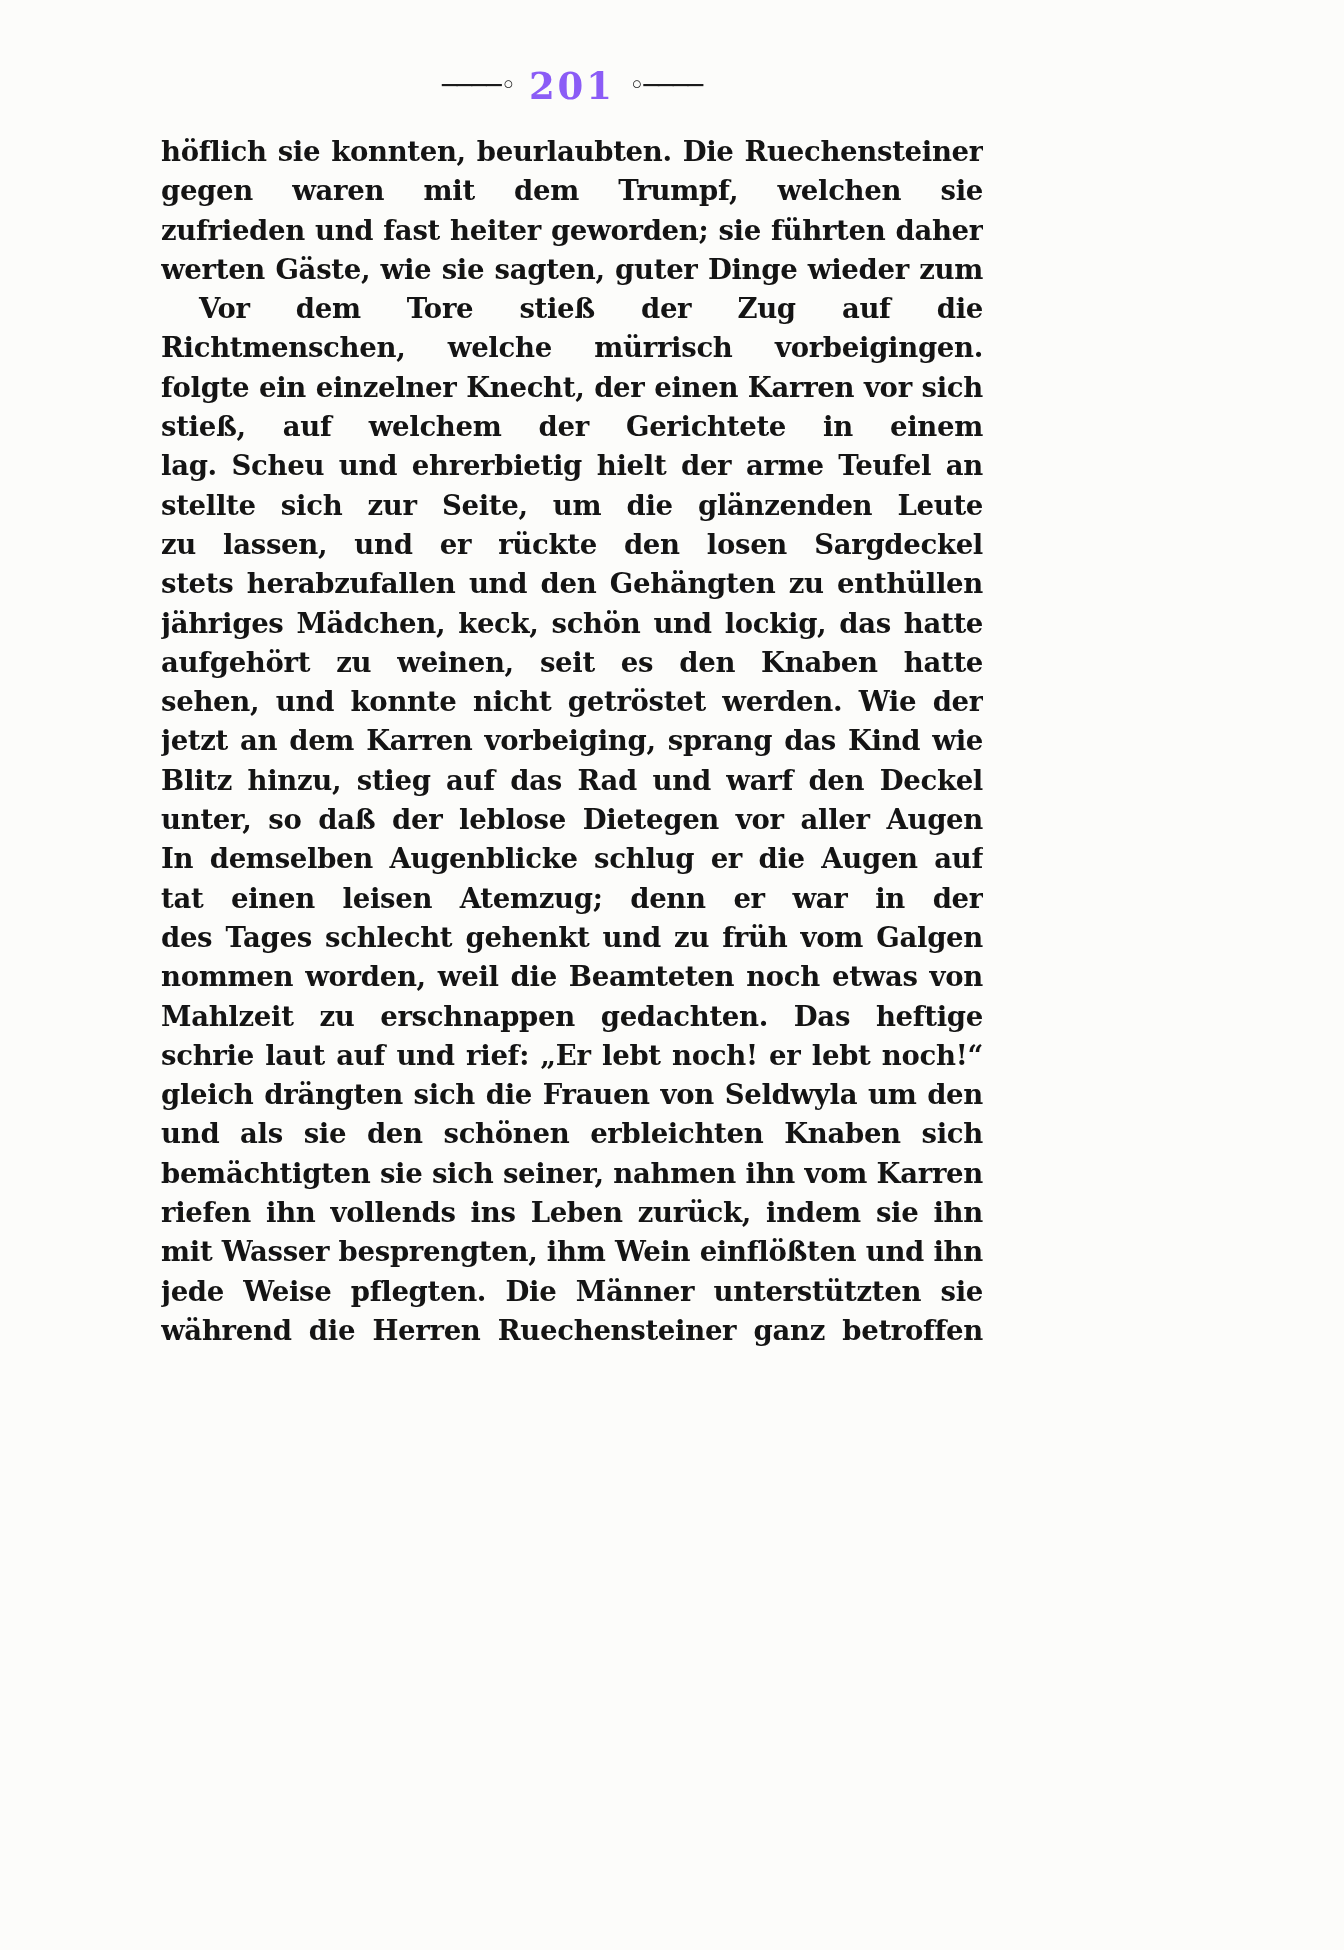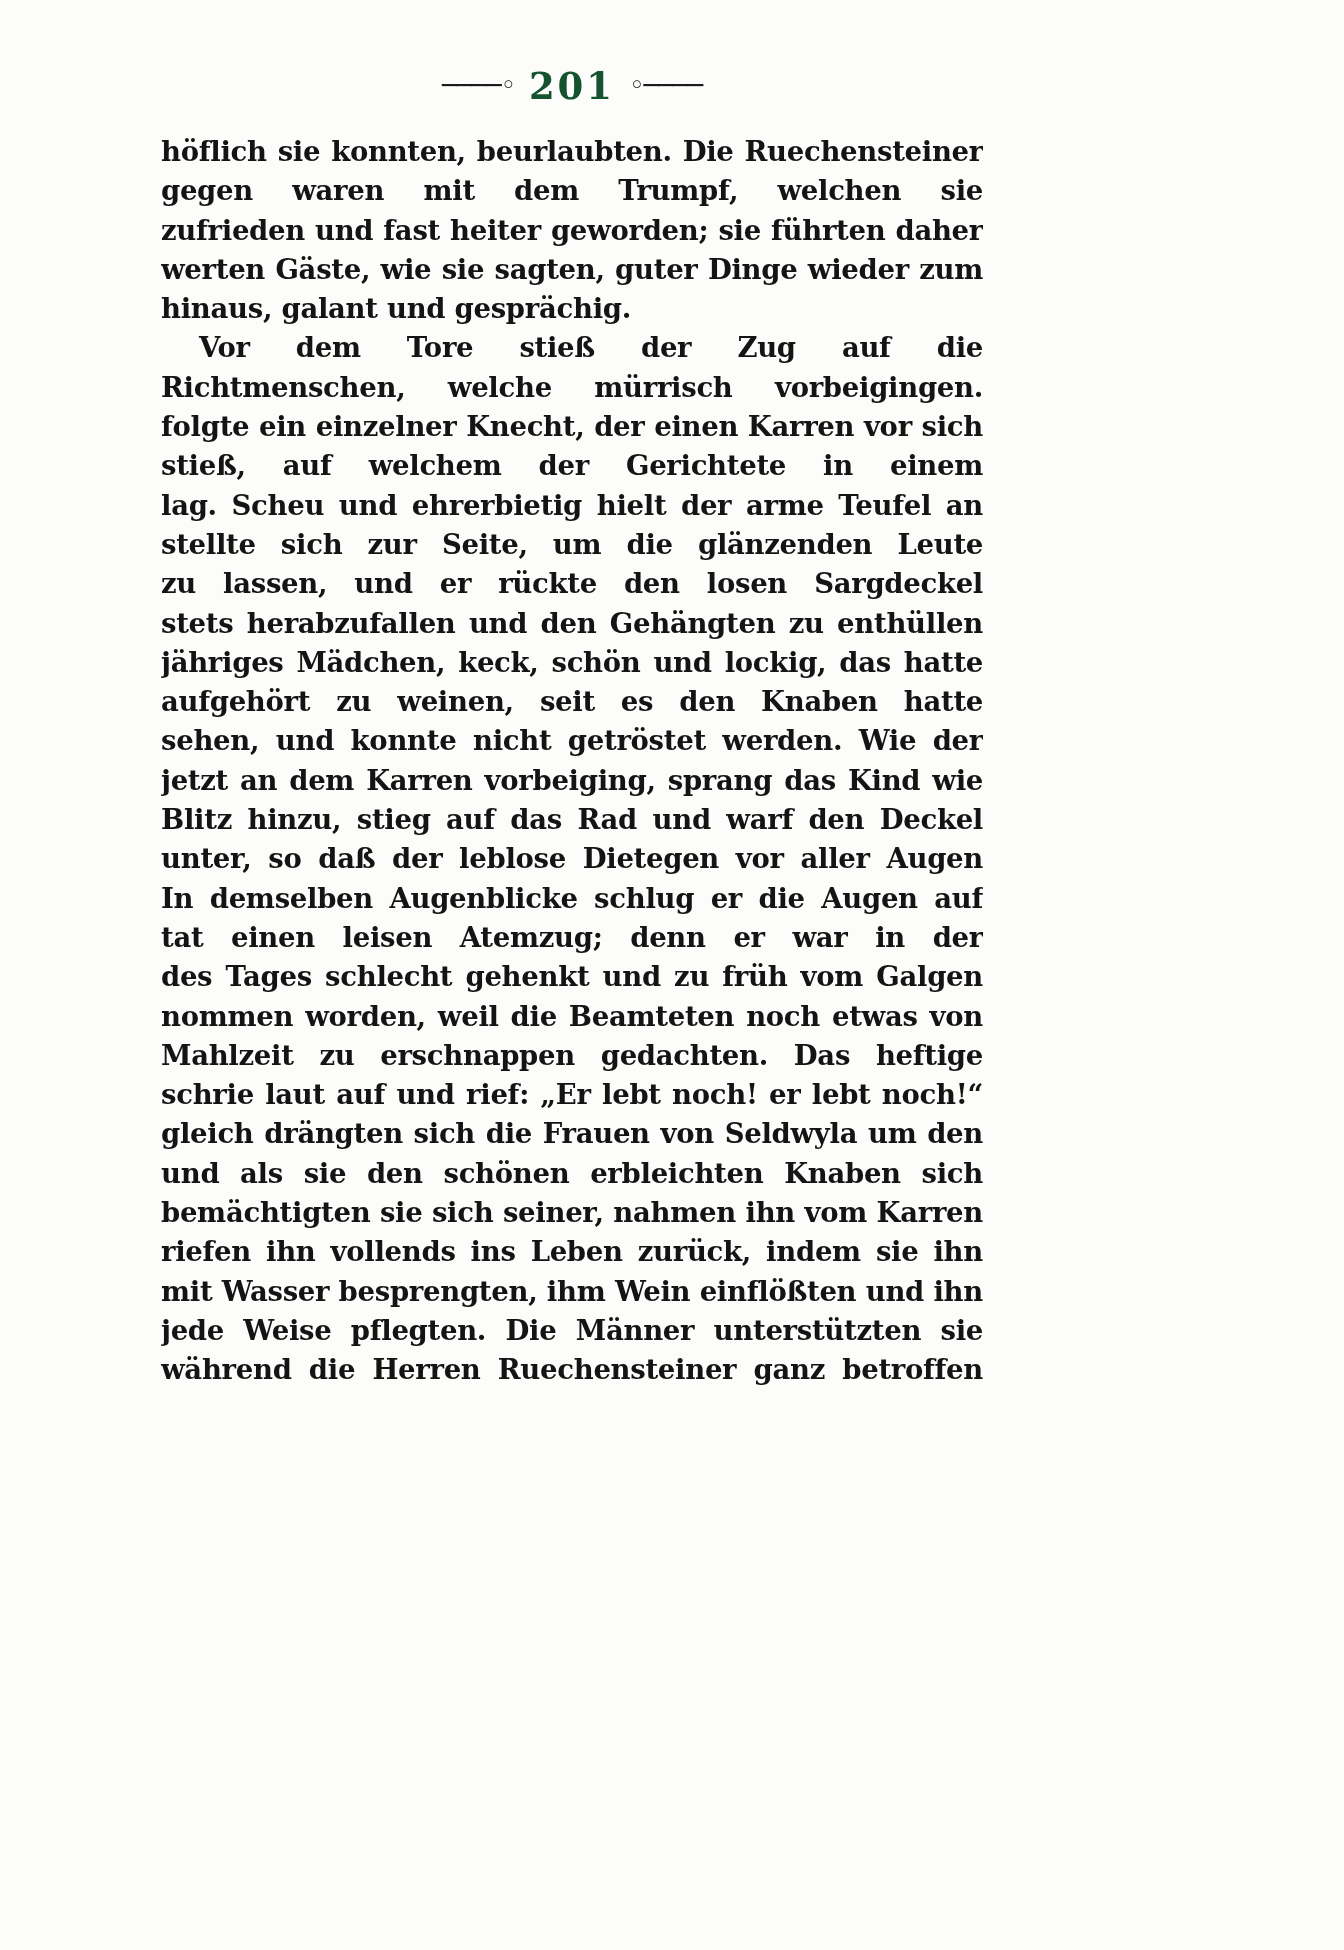--- a/index.html
+++ b/index.html
@@ -27,21 +27,21 @@
     font-family: "DejaVu Sans", sans-serif;
     font-size: 26px;
     color: #1b1b1b;
     letter-spacing: -1px;
     transform: translateY(-1px);
   }
   .page-number {
     font-size: 37px;
     font-weight: bold;
     letter-spacing: 3px;
-    color: #14532d;
+    color: #8b5cf6;
   }
   .textblock {
     position: absolute;
     left: 161px;
     top: 132px;
     width: 822px;
   }
   .line {
     font-size: 27.5px;
     font-weight: bold;
@@ -64,21 +64,20 @@
     <span class="ornament">────◦</span>
     <span class="page-number">201</span>
     <span class="ornament">◦────</span>
   </div>
 
   <div class="textblock">
     <div class="line">höflich sie konnten, beurlaubten.  Die Ruechensteiner da=</div>
     <div class="line">gegen waren mit dem Trumpf, welchen sie ausgespielt,</div>
     <div class="line">zufrieden und fast heiter geworden; sie führten daher ihre</div>
     <div class="line">werten Gäste, wie sie sagten, guter Dinge wieder zum Tore</div>
-    <div class="line para-end">hinaus, galant und gesprächig.</div>
     <div class="line indent">Vor dem Tore stieß der Zug auf die zurückkehrenden</div>
     <div class="line">Richtmenschen, welche mürrisch vorbeigingen.  Gleich darauf</div>
     <div class="line">folgte ein einzelner Knecht, der einen Karren vor sich her</div>
     <div class="line">stieß, auf welchem der Gerichtete in einem schlechten Sarge</div>
     <div class="line">lag.  Scheu und ehrerbietig hielt der arme Teufel an und</div>
     <div class="line">stellte sich zur Seite, um die glänzenden Leute vorüberziehen</div>
     <div class="line">zu lassen, und er rückte den losen Sargdeckel zurecht, welcher</div>
     <div class="line">stets herabzufallen und den Gehängten zu enthüllen drohte.</div>
     <div class="line">jähriges Mädchen, keck, schön und lockig, das hatte nicht</div>
     <div class="line">aufgehört zu weinen, seit es den Knaben hatte dahinführen</div>

